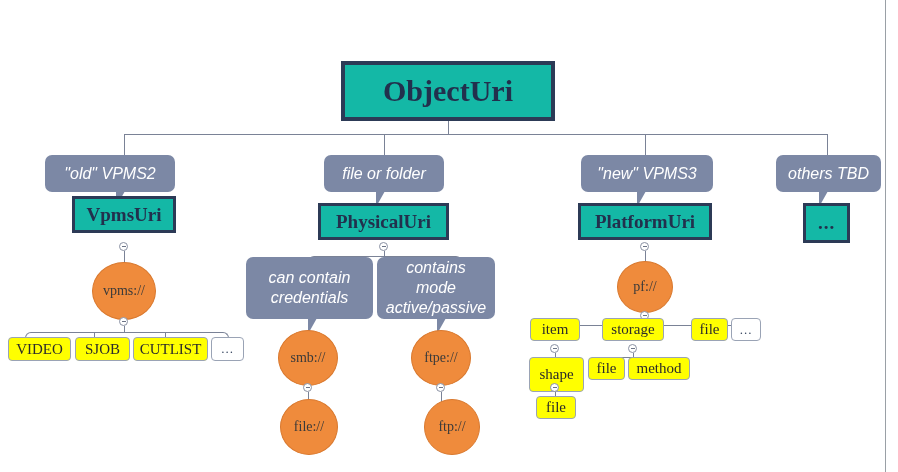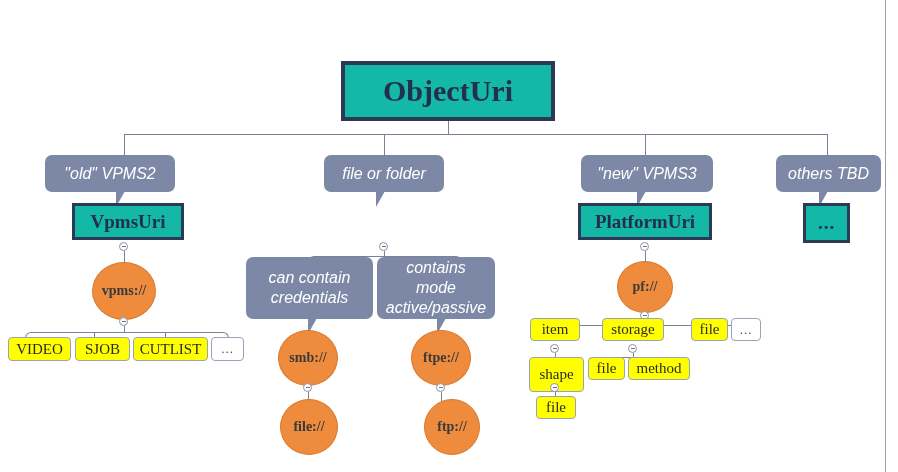--- a/index.html
+++ b/index.html
@@ -65,21 +65,20 @@
 
   
   .ell{
     position:absolute;box-sizing:border-box;
     background:#ef8b3c;border:1px solid #d9792f;
     border-radius:50%;
     display:flex;align-items:center;justify-content:center;
     font-family:"Liberation Serif", serif;
     font-size:14px;color:#3a3a3a;
     white-space:nowrap;
-    font-weight:bold;
   }
 
   
   .ybox{
     position:absolute;box-sizing:border-box;
     background:#ffff00;border:1px solid #9aa3b5;border-radius:4px;
     display:flex;align-items:center;justify-content:center;
     font-family:"Liberation Serif", serif;
     font-size:15px;color:#2b2b2b;
     white-space:nowrap;
@@ -103,21 +102,21 @@
   <div class="ln lnv" style="left:124px;top:134px;height:23px;"></div>
   <div class="ln lnv" style="left:384px;top:134px;height:23px;"></div>
   <div class="ln lnv" style="left:645px;top:134px;height:23px;"></div>
   <div class="ln lnv" style="left:827px;top:134px;height:23px;"></div>
 
   <div class="note" style="left:45px;top:155px;width:130px;height:37px;">
     <span>"old" VPMS2</span>
   </div>
   <div class="note-tail" style="left:116px;top:191px;"></div>
 
-  <div class="classbox lvl2" style="left:72px;top:203px;width:112px;height:37px;">
+  <div class="classbox lvl2" style="left:72px;top:196px;width:104px;height:37px;">
     <span>VpmsUri</span>
   </div>
   <div class="handle" style="left:119px;top:242px;"></div>
   <div class="ln lnv" style="left:124px;top:251px;height:13px;"></div>
 
   <div class="ell" style="left:92px;top:262px;width:64px;height:58px;">
     <span>vpms://</span>
   </div>
   <div class="handle" style="left:119px;top:317px;"></div>
 
@@ -137,20 +136,23 @@
   </div>
   <div class="ybox empty" style="left:211px;top:337px;width:33px;height:24px;">
     <span>...</span>
   </div>
 
   <div class="note" style="left:324px;top:155px;width:120px;height:37px;">
     <span>file or folder</span>
   </div>
   <div class="note-tail" style="left:376px;top:191px;"></div>
 
+  <div class="classbox lvl2" style="left:318px;top:203px;width:131px;height:37px;">
+    <span>PhysicalUri</span>
+  </div>
   <div class="handle" style="left:379px;top:242px;"></div>
 
   <div class="ln lnv" style="left:384px;top:251px;height:5px;"></div>
   <div class="lnr" style="left:308px;top:256px;width:152px;height:10px;"></div>
 
   <div class="note" style="left:246px;top:257px;width:127px;height:62px;">
     <span>can contain
 credentials</span>
   </div>
   <div class="note-tail" style="left:308px;top:318px;"></div>

